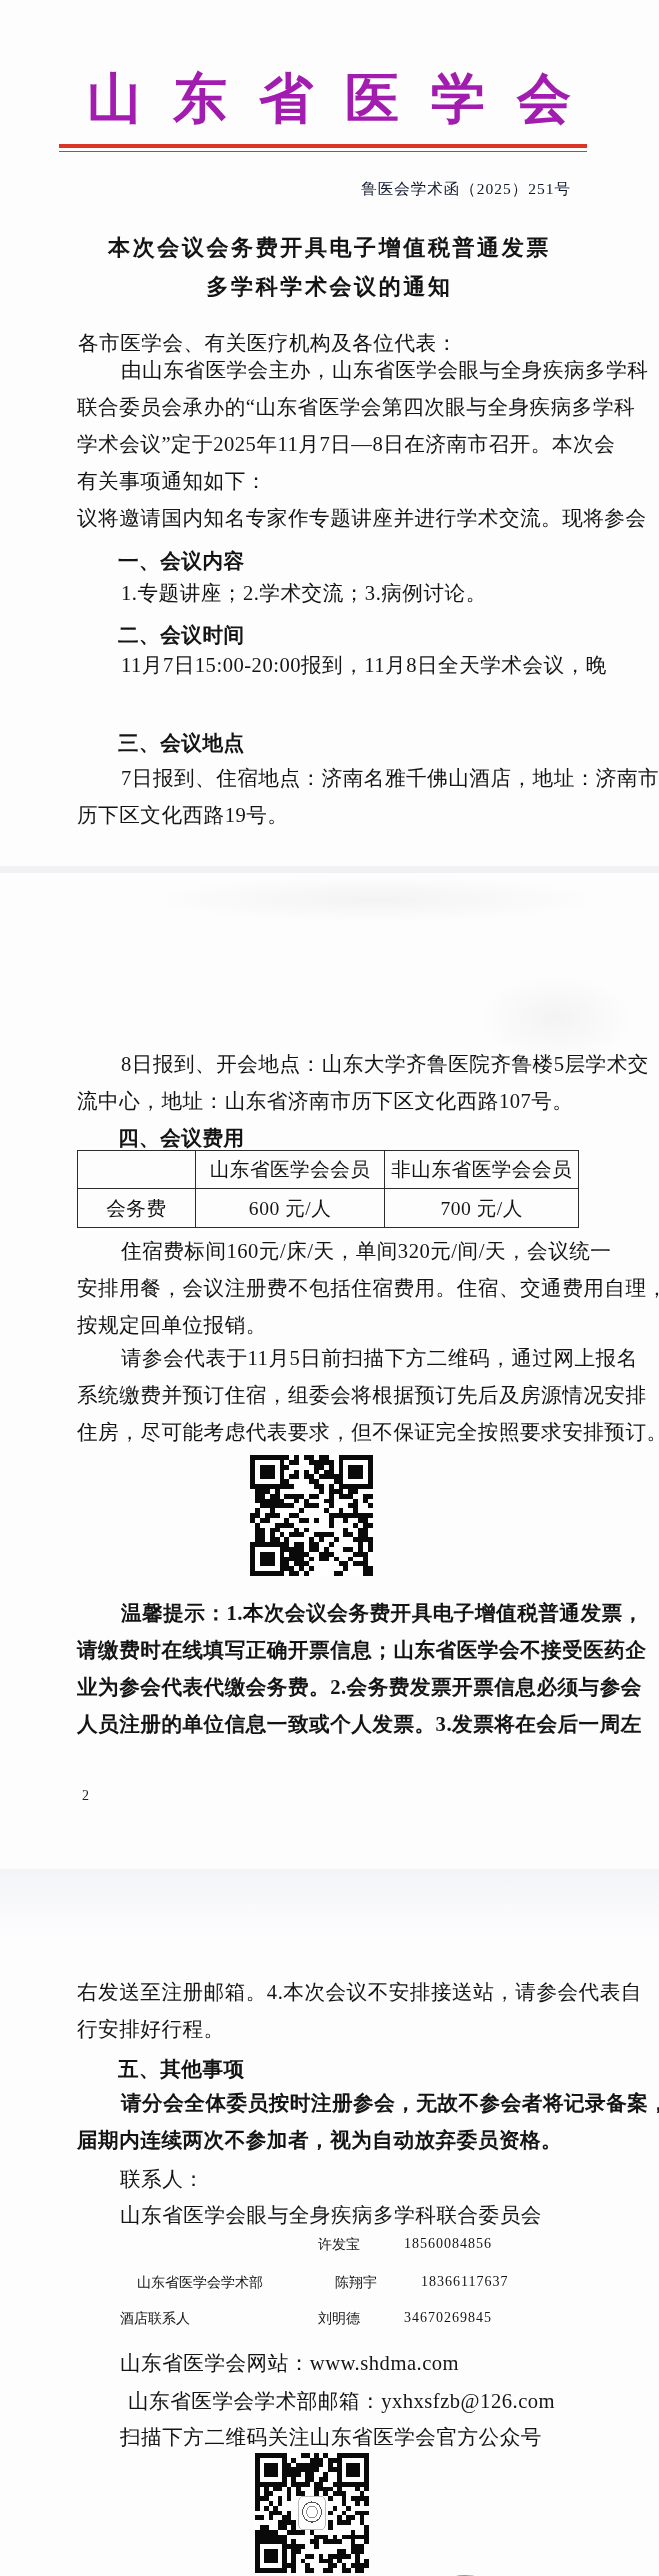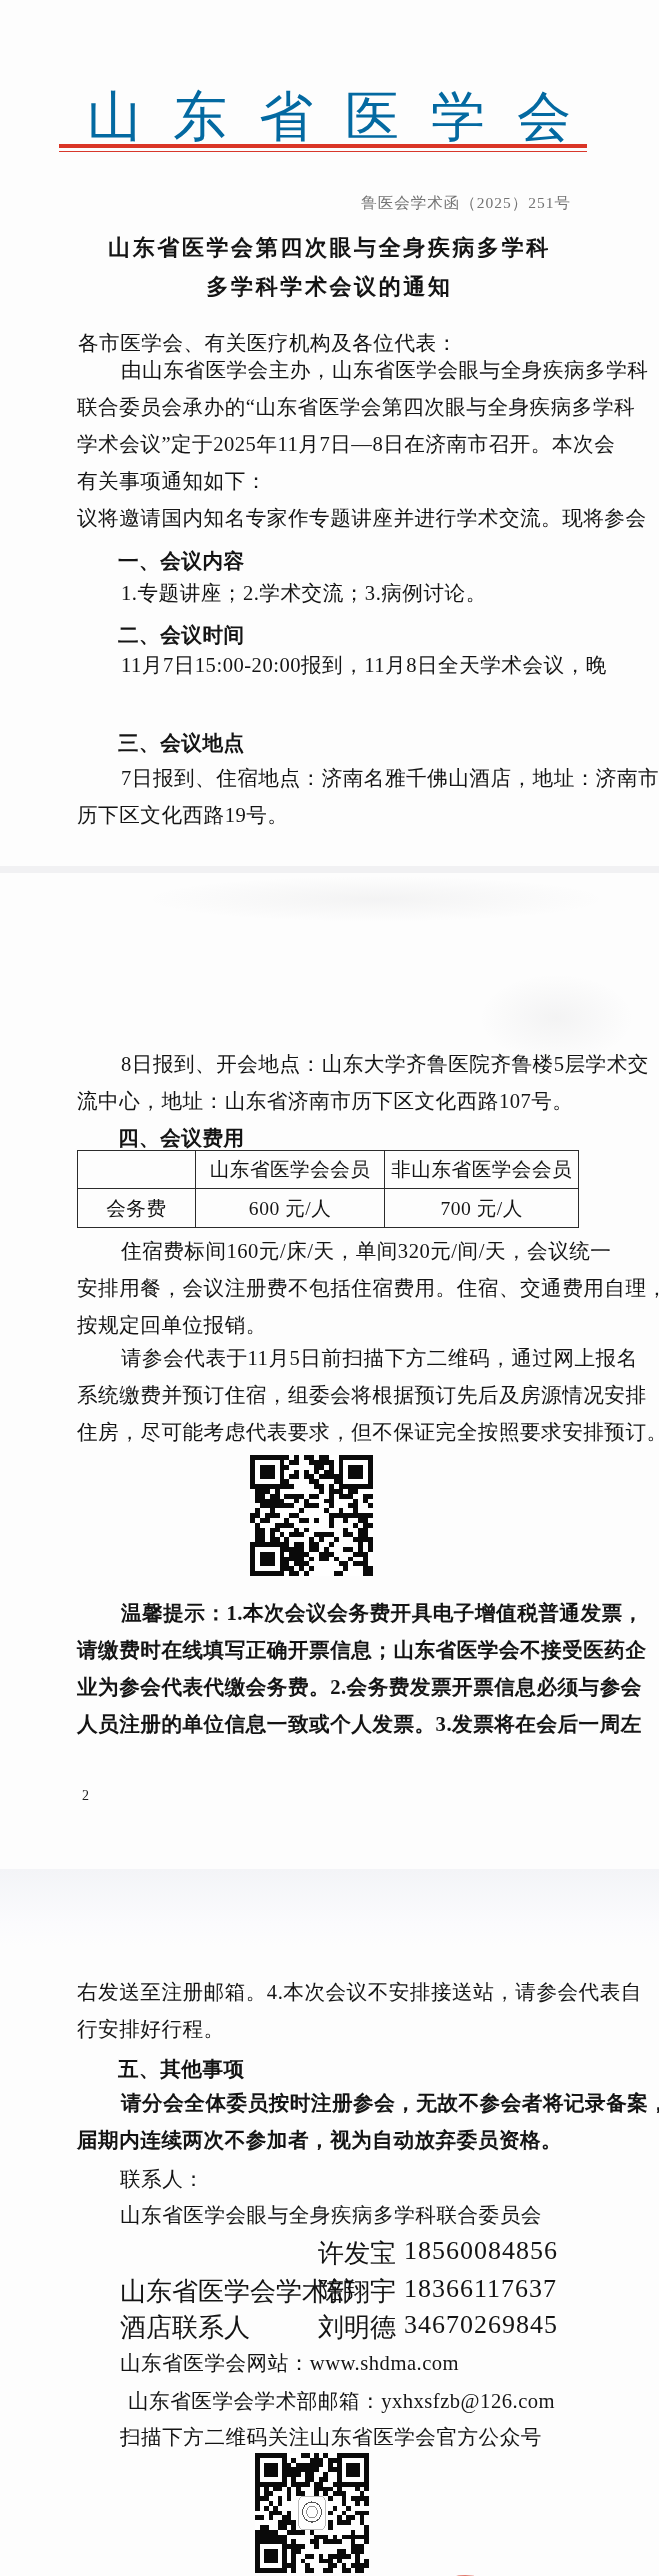--- a/index.html
+++ b/index.html
@@ -10,30 +10,30 @@
     overflow:hidden;
   }
   .abs{position:absolute;}
   .ln{white-space:nowrap;}
   .body-text{font-size:20.6px;line-height:37px;letter-spacing:0.5px;}
   .indent > .ln:first-child{padding-left:44px;}
   .bold{font-weight:bold;}
 
   
   .masthead{
-    left:87px;top:88px;
-    font-size:54px;font-weight:normal;color:#0369a1;
+    left:87px;top:70px;
+    font-size:54px;font-weight:bold;color:#a21caf;
     letter-spacing:32px;white-space:nowrap;line-height:1.1;
   }
   .red-rule{
     left:59px;top:144px;width:528px;height:3.1px;
     border-top:4.1px solid #da3526;border-bottom:1.5px solid #d8372b;
   }
   .doc-number{
-    top:179px;right:88px;font-size:15.5px;letter-spacing:1px;color:#737373;margin-top:14px;
+    top:179px;right:88px;font-size:15.5px;letter-spacing:1px;color:#0f172a;
   }
 
   .doc-title{top:228px;left:0;width:100%;text-align:center;
     font-size:22px;font-weight:bold;letter-spacing:2.6px;}
   .doc-title .ln{line-height:39px;}
 
   
   .page-sep-1{left:0;top:866px;width:659px;height:7.2px;background:#f1f1f3;}
   .page-sep-2{left:0;top:1869px;width:659px;height:77px;
     background:linear-gradient(#f3f4f7,#fbfbfd 70%,#fdfdfd);}
@@ -44,36 +44,36 @@
     font-size:19.6px;letter-spacing:0.5px;padding:0;margin-left:36px;}
   .fee-table .hrow td{height:37px;}
   .fee-table .drow td{height:38px;}
   .c1{width:117px;} .c2{width:189px;} .c3{width:193px;}
 
   .qr{background:#fff;}
   .page-num{font-size:14px;color:#1e1e1e;}
 
   .contact-row{height:38px;}
   .contact-org{left:120px;} .contact-name{left:318px;} .contact-phone{left:404px;letter-spacing:1px;}
-  .contact-row span{position:absolute;font-size:26px;white-space:nowrap;text-align:right;}
+  .contact-row span{position:absolute;font-size:14px;white-space:nowrap;text-align:right;}
 
   .stamp-wrap{left:401px;top:2571px;width:127px;height:128px;
     transform:rotate(-12deg);opacity:.92;mix-blend-mode:multiply;}
   .bleed{pointer-events:none;background:
     radial-gradient(closest-side,rgba(60,60,70,.05),rgba(60,60,70,0));}
 </style>
 </head>
 <body>
 
 <div class="abs masthead">山东省医学会</div>
 <div class="abs red-rule"></div>
 <div class="abs doc-number">鲁医会学术函（2025）251号</div>
 
 <div class="abs doc-title">
-    <div class="ln">山东省医学会第四次眼与全身疾病多学科</div>
+    <div class="ln">本次会议会务费开具电子增值税普通发票</div>
     <div class="ln">多学科学术会议的通知</div>
   </div>
 
 <div class="abs body-text" style="left:78px;top:325px;">各市医学会、有关医疗机构及各位代表：</div>
 
 <div class="abs body-text indent" style="left:77px;top:352px;">
     <div class="ln">由山东省医学会主办，山东省医学会眼与全身疾病多学科</div>
     <div class="ln">联合委员会承办的“山东省医学会第四次眼与全身疾病多学科</div>
     <div class="ln">学术会议”定于2025年11月7日—8日在济南市召开。本次会</div>
     <div class="ln">有关事项通知如下：</div>
@@ -403,21 +403,21 @@
   </div>
 
 <div class="abs body-text" style="left:120px;top:2161px;">联系人：</div>
 <div class="abs body-text" style="left:120px;top:2197px;">山东省医学会眼与全身疾病多学科联合委员会</div>
 
 <div class="abs contact-row" style="left:0;top:2236px;width:659px;">
   <span class="contact-org"></span>
   <span class="contact-name">许发宝</span>
   <span class="contact-phone">18560084856</span>
 </div>
-<div class="abs contact-row" style="left:0;top:2274px;width:632px;">
+<div class="abs contact-row" style="left:17px;top:2274px;width:632px;">
   <span class="contact-org">山东省医学会学术部</span>
   <span class="contact-name">陈翔宇</span>
   <span class="contact-phone">18366117637</span>
 </div>
 <div class="abs contact-row" style="left:0;top:2310px;width:601px;">
   <span class="contact-org">酒店联系人</span>
   <span class="contact-name">刘明德</span>
   <span class="contact-phone">34670269845</span>
 </div>
 

